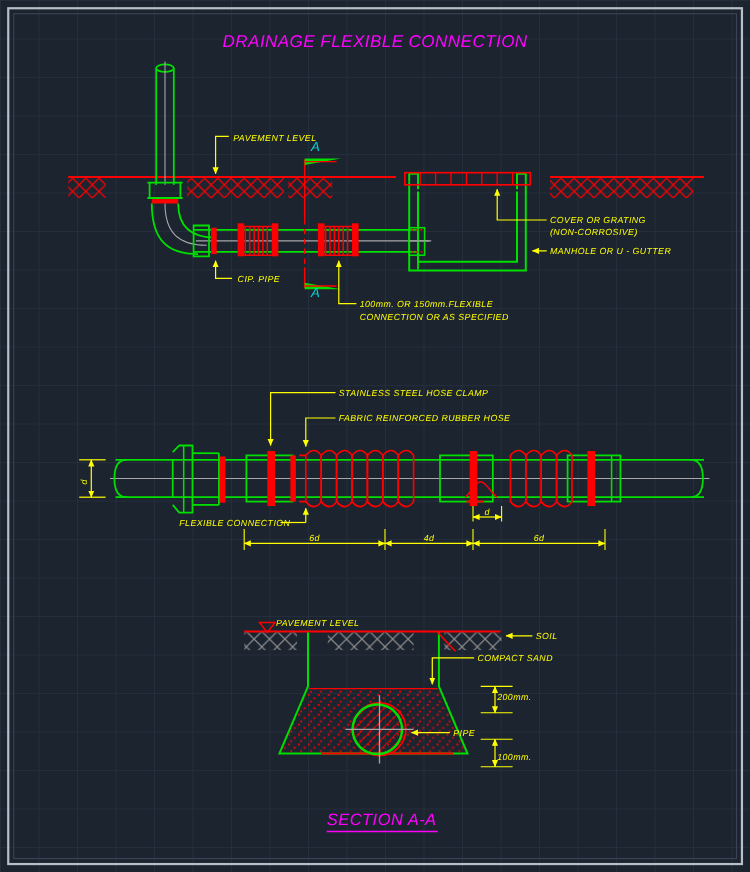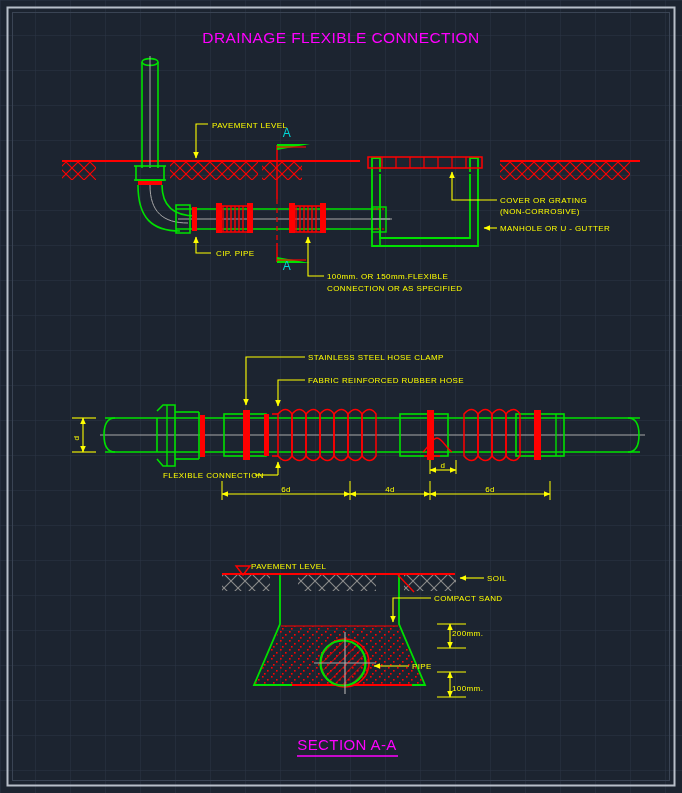--- a/index.html
+++ b/index.html
@@ -11,20 +11,21 @@
     width: 682px;
     height: 793px;
     overflow: hidden;
     font-family: "Liberation Sans", sans-serif;
   }
   #canvas-root {
     position: relative;
     width: 682px;
     height: 793px;
     background: #1c2430;
+    font-style: italic;
   }
   #cad-svg {
     position: absolute;
     left: 0;
     top: 0;
   }
   .cad-text {
     font-family: "Liberation Sans", sans-serif;
     letter-spacing: 0.4px;
   }

